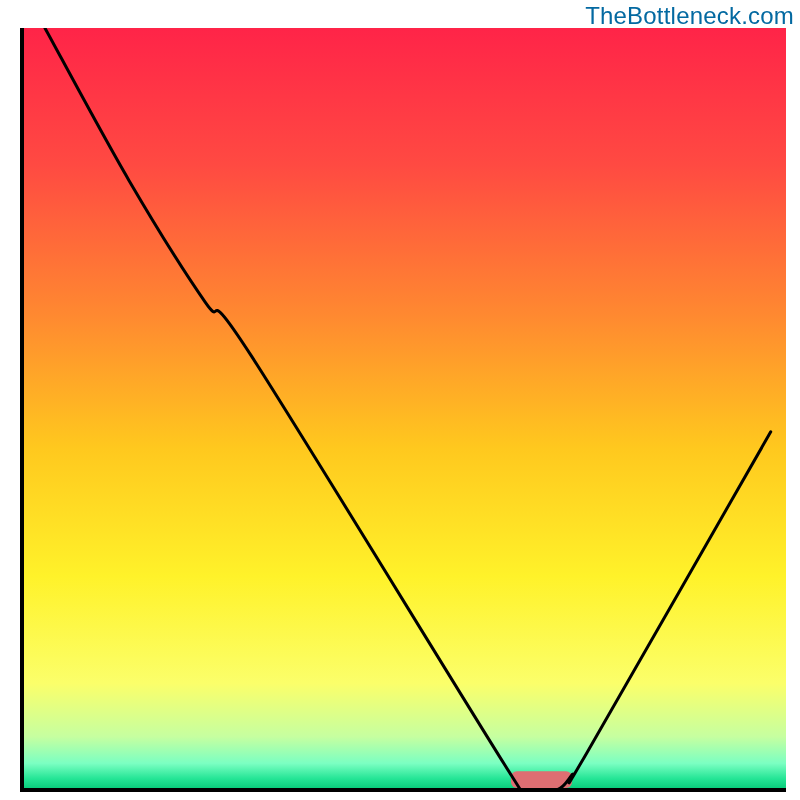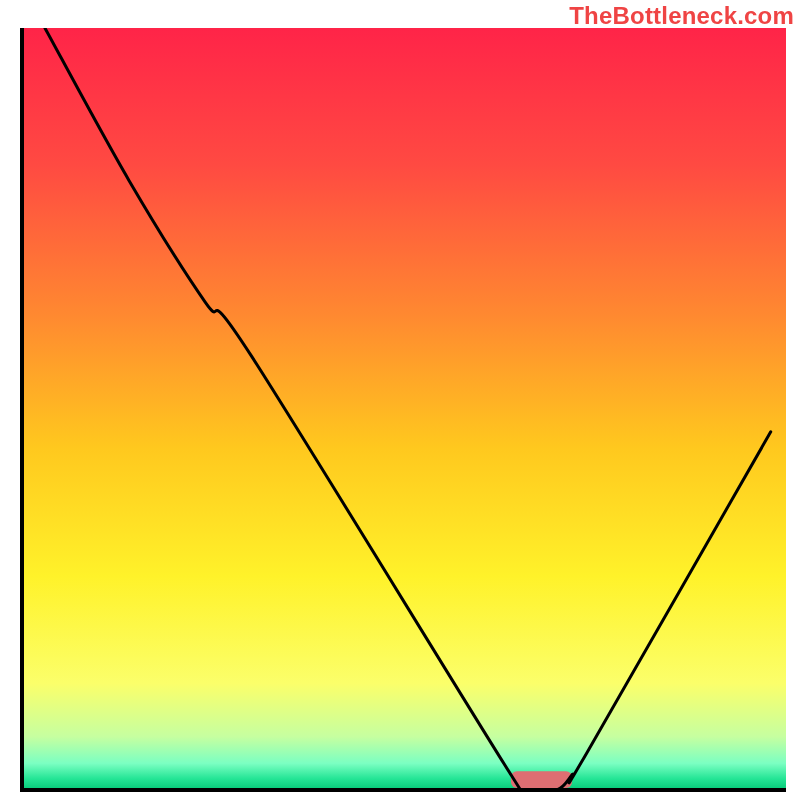--- a/index.html
+++ b/index.html
@@ -13,23 +13,23 @@
   }
   .stage {
     position: relative;
     width: 800px;
     height: 800px;
   }
   .watermark {
     position: absolute;
     top: 2px;
     right: 6px;
-    color: #ef4444;
+    color: #0369a1;
     font-size: 24px;
-    font-weight: 700;
+    font-weight: 400;
     letter-spacing: 0.2px;
     user-select: none;
   }
   svg.chart {
     position: absolute;
     left: 0;
     top: 0;
     width: 800px;
     height: 800px;
   }

